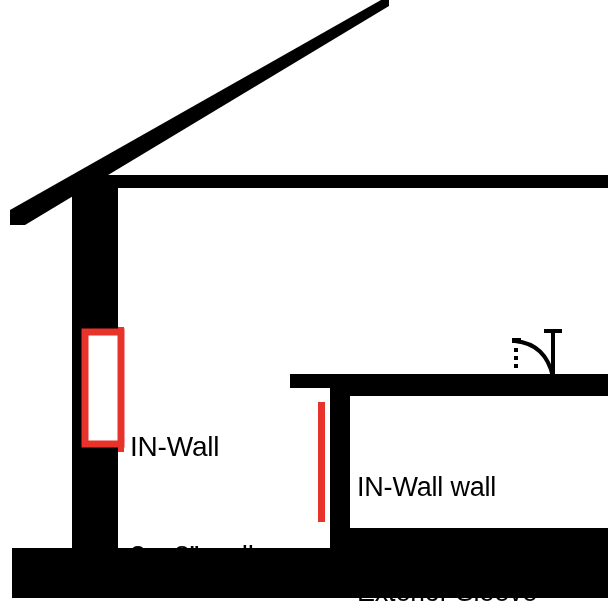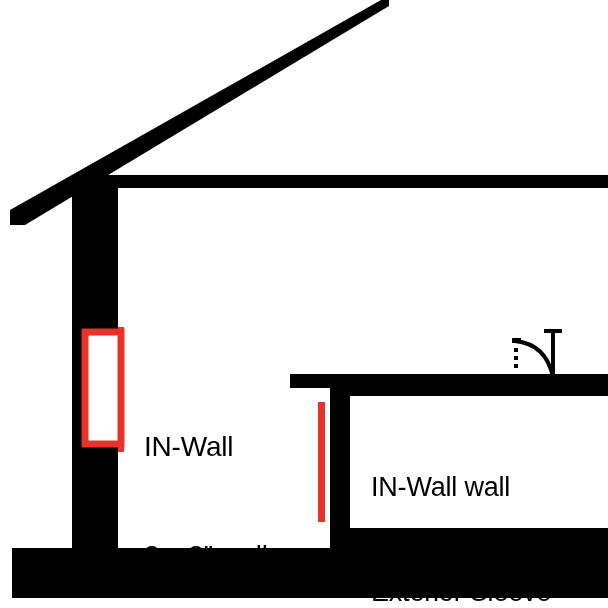--- a/index.html
+++ b/index.html
@@ -39,21 +39,20 @@
     top: 356px;
     font-size: 28px;
   }
   #label-inwall-sleeve {
     left: 357px;
     top: 400px;
     font-size: 27px;
   }
   .label-line {
     display: block;
-    margin-left: 14px;
   }
 </style>
 </head>
 <body>
 
 <div id="stage">
 
   <svg id="diagram-svg" viewBox="0 0 608 608" xmlns="http://www.w3.org/2000/svg">
 
     <rect x="0" y="0" width="608" height="608" fill="#ffffff"></rect>

